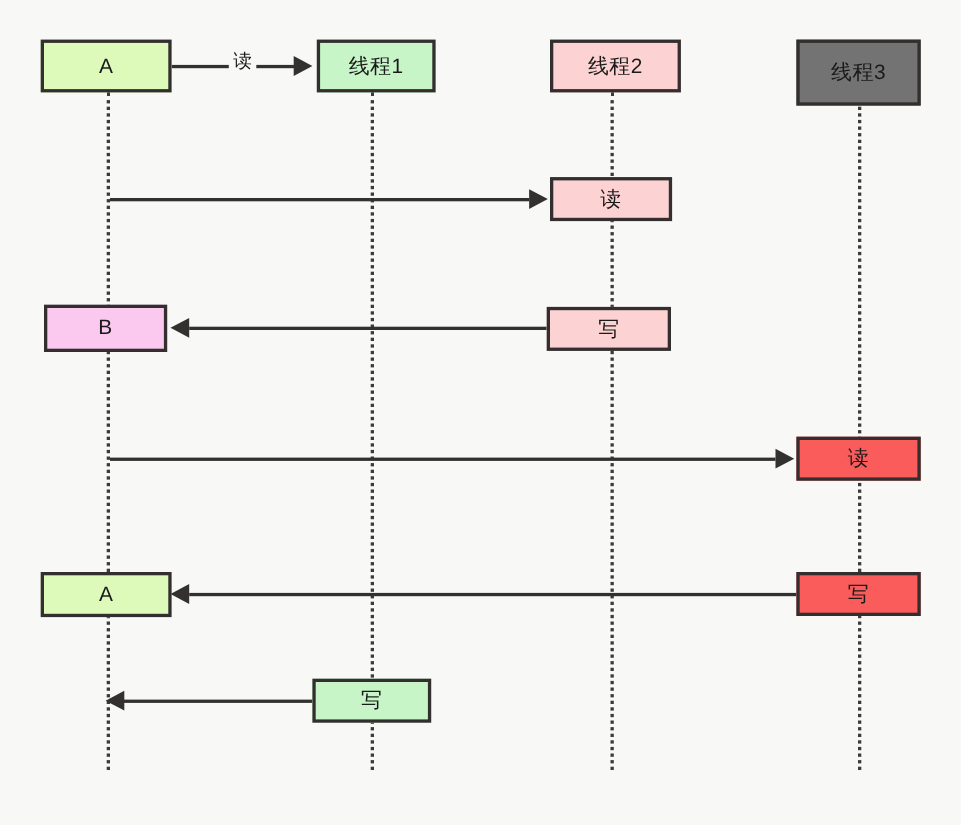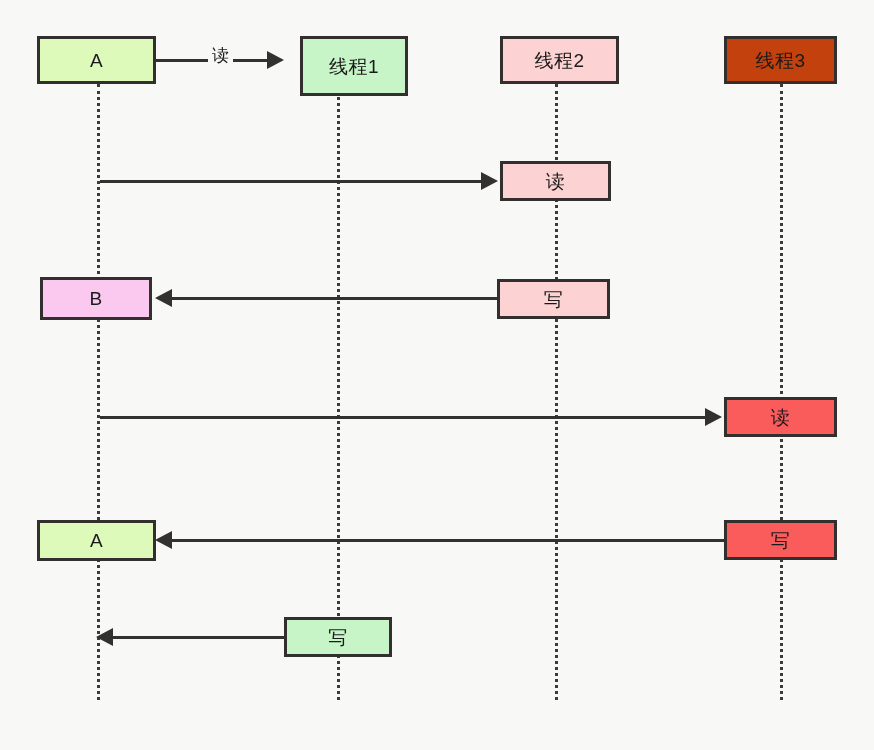--- a/index.html
+++ b/index.html
@@ -73,27 +73,27 @@
 <div id="diagram-canvas">
 
   <div class="lifeline" style="left:97px; top:84px; height:616px;"></div>
   <div class="lifeline" style="left:337px; top:84px; height:616px;"></div>
   <div class="lifeline" style="left:555px; top:84px; height:616px;"></div>
   <div class="lifeline" style="left:780px; top:84px; height:616px;"></div>
 
   <div class="node-box" style="left:37px; top:36px; width:119px; height:48px; background:#ddfaba;">
     <span>A</span>
   </div>
-  <div class="node-box" style="left:300px; top:36px; width:108px; height:60px; background:#c7f5c7;">
+  <div class="node-box" style="left:288px; top:36px; width:108px; height:48px; background:#c7f5c7;">
     <span>线程1</span>
   </div>
   <div class="node-box" style="left:500px; top:36px; width:119px; height:48px; background:#fcd2d2;">
     <span>线程2</span>
   </div>
-  <div class="node-box" style="left:724px; top:36px; width:113px; height:48px; background:#c2410c;">
+  <div class="node-box" style="left:724px; top:36px; width:113px; height:60px; background:#737373;">
     <span>线程3</span>
   </div>
 
   <div class="msg-line" style="left:156px; top:59px; width:113px;"></div>
   <div class="msg-label" style="left:208px; top:44px;">读</div>
   <div class="arrow-head right" style="left:267px; top:51px;"></div>
 
   <div class="msg-line" style="left:100px; top:180px; width:381px;"></div>
   <div class="arrow-head right" style="left:481px; top:172px;"></div>
   <div class="node-box" style="left:500px; top:161px; width:111px; height:40px; background:#fcd2d2;">

